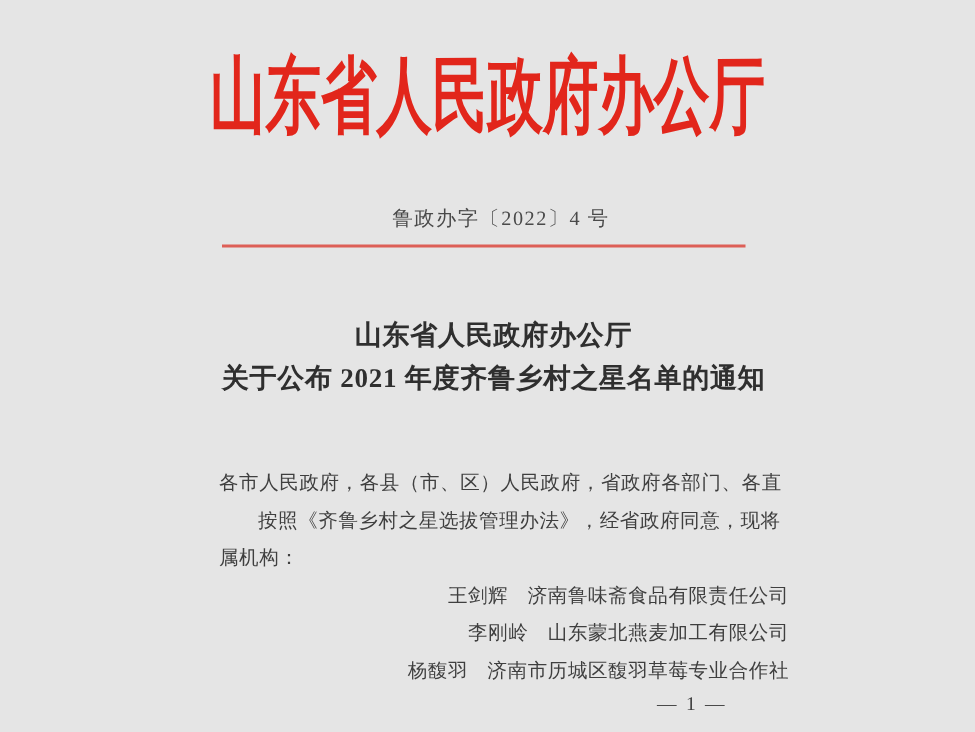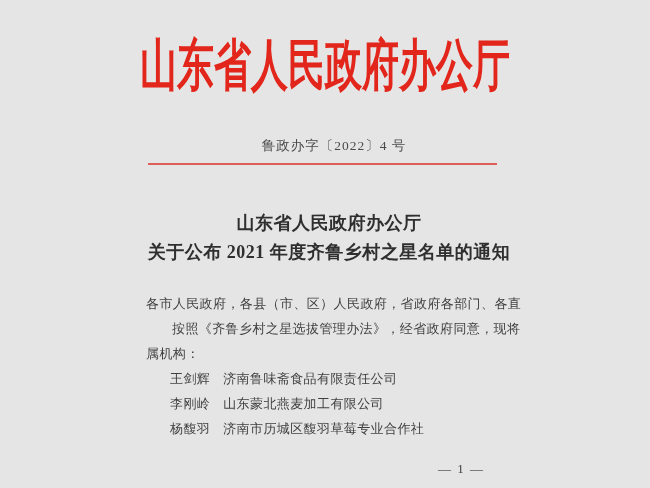--- a/index.html
+++ b/index.html
@@ -68,32 +68,32 @@
     font-size: 18px;
     font-weight: bold;
     line-height: 29px;
     color: var(--title-ink, #2f2f2f);
     letter-spacing: 0.5px;
     white-space: nowrap;
   }
   
   .body-text {
     position: absolute;
-    top: 291px;
+    top: 309px;
     left: 146px;
     width: 380px;
     font-size: 13px;
     line-height: 25px;
     color: var(--body-ink, #3f3f3f);
     letter-spacing: 0.4px;
     white-space: nowrap;
   }
   .body-line { white-space: nowrap; }
   .body-line.indent { text-indent: 26px; }
-  .list-row { padding-left: 24px; white-space: nowrap; }
+  .list-row { padding-left: 24px; white-space: nowrap; text-align: right; }
   .awardee-name { display: inline-block; margin-right: 13px; }
   
   .page-number {
     position: absolute;
     top: 461px;
     left: 438px;
     font-size: 13px;
     letter-spacing: 1.5px;
     color: var(--body-ink, #3f3f3f);
     white-space: nowrap;

